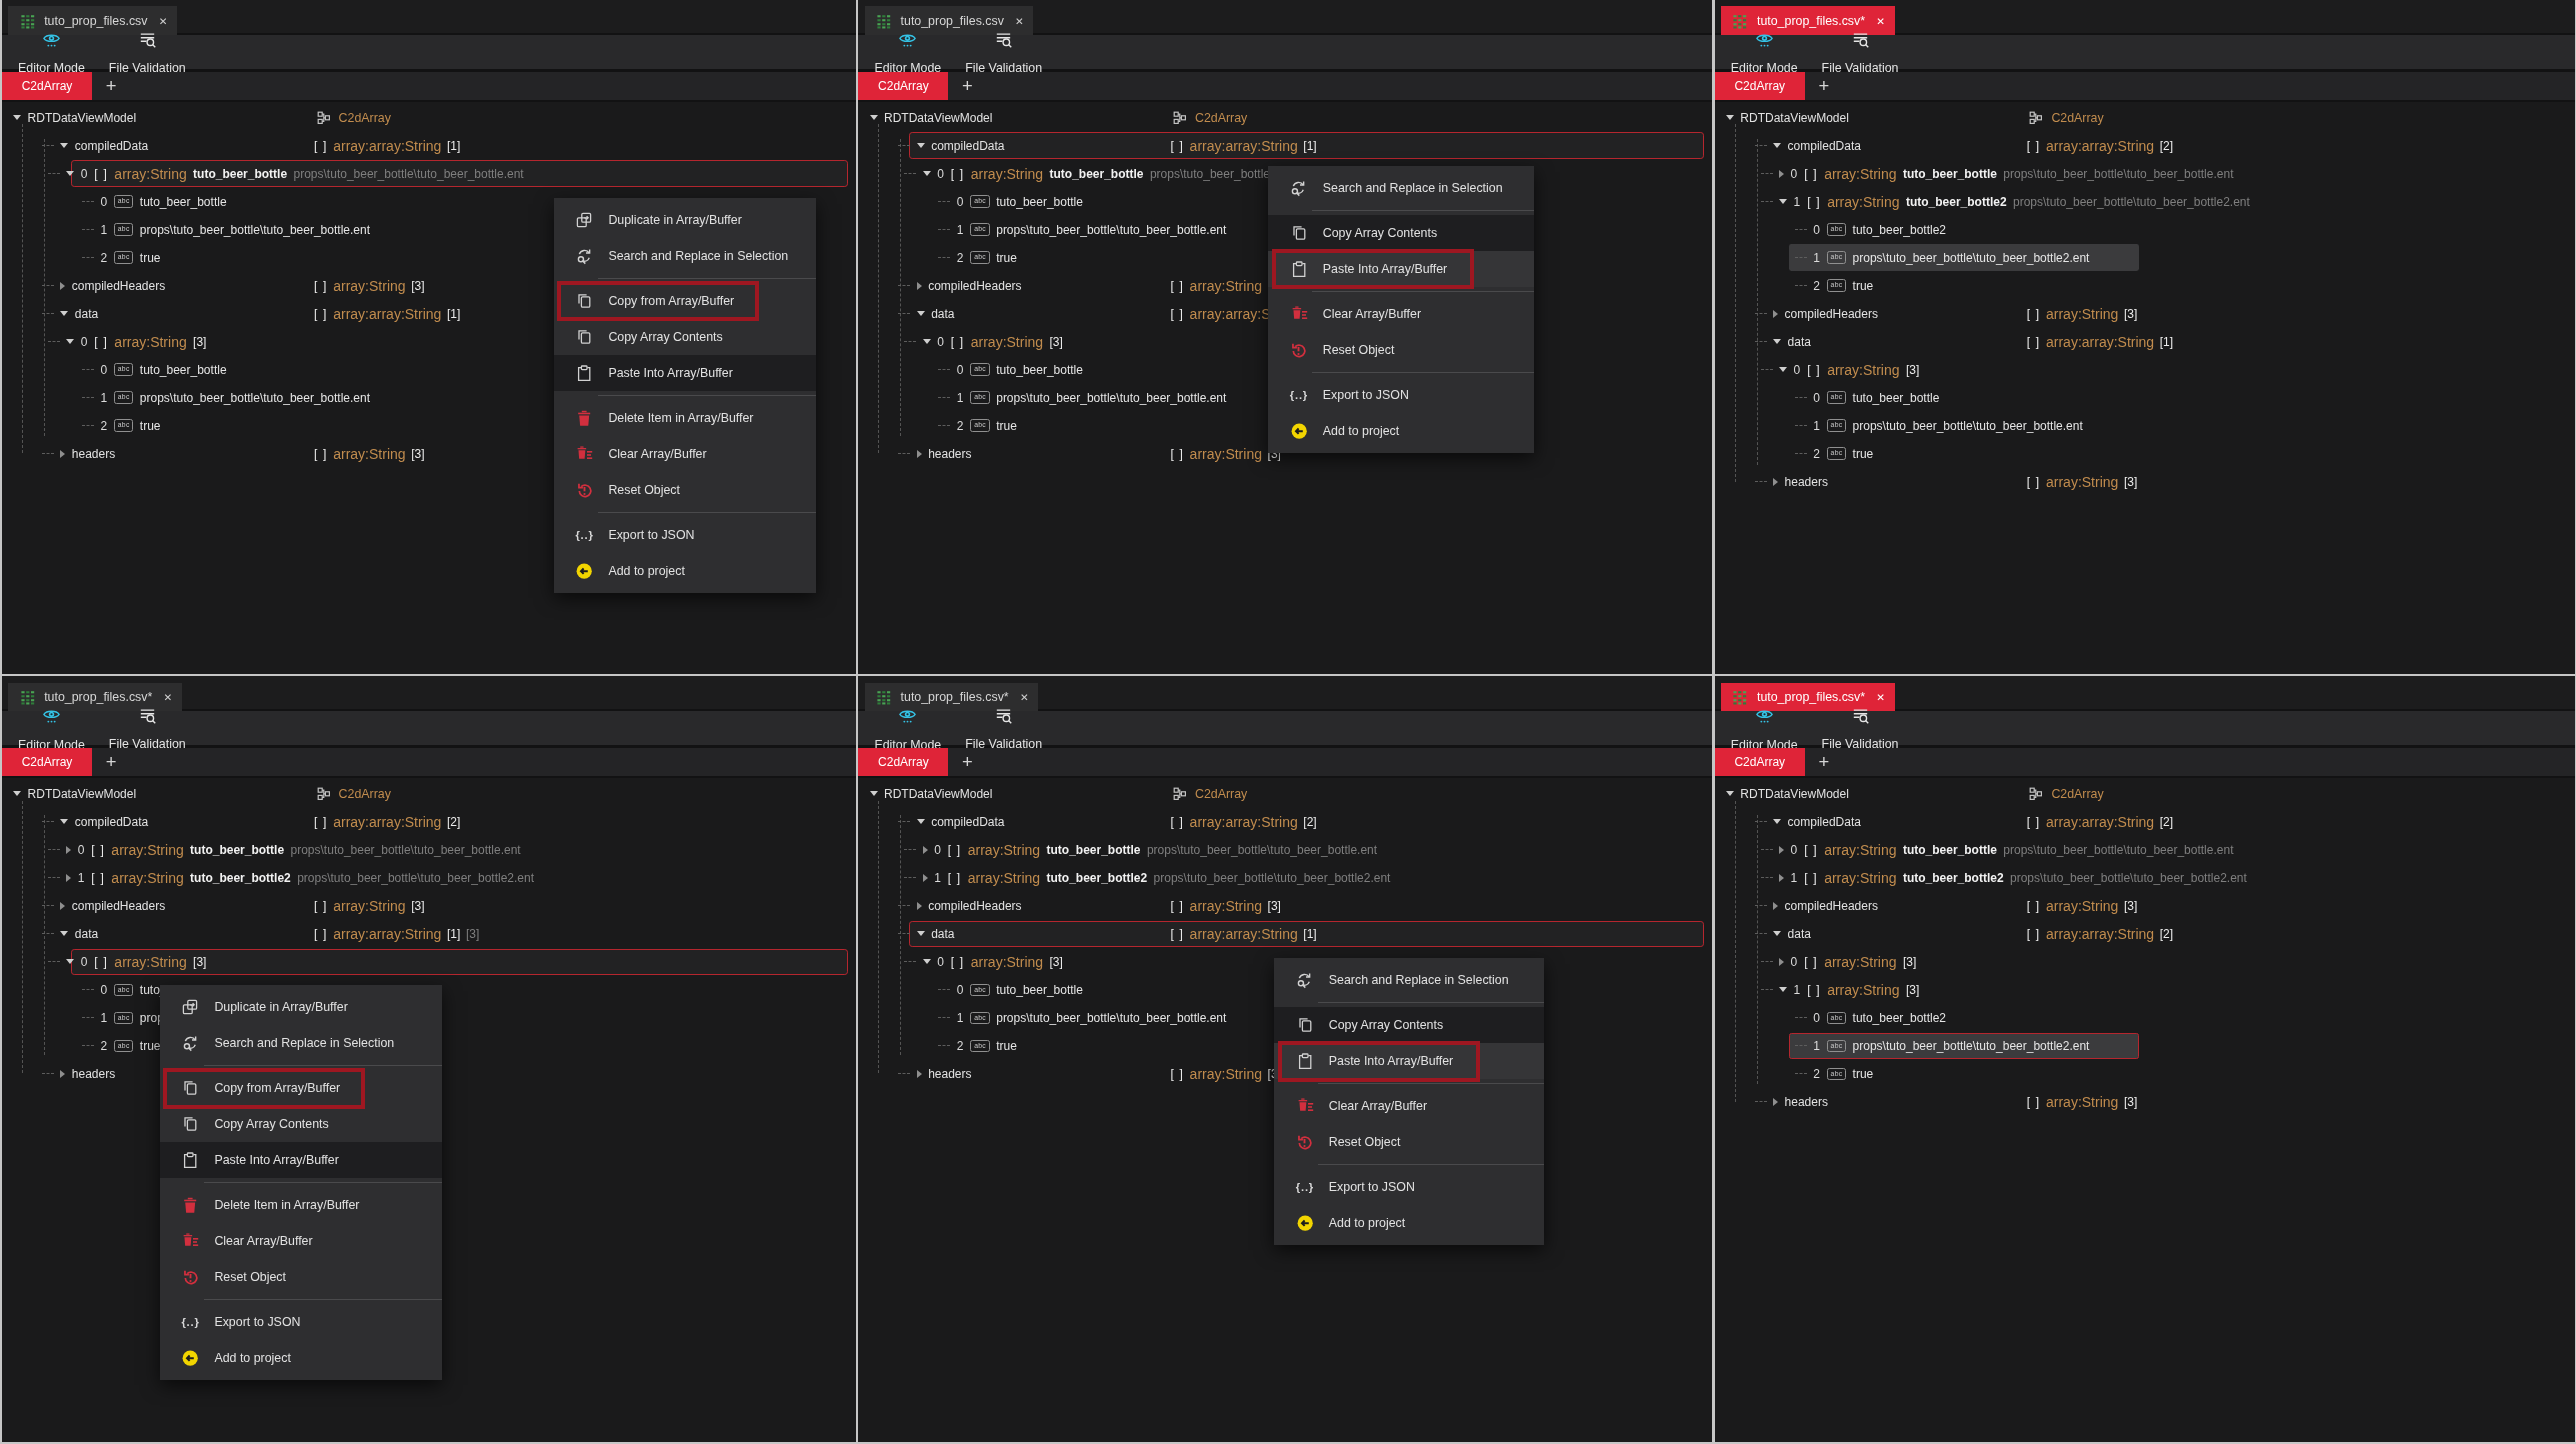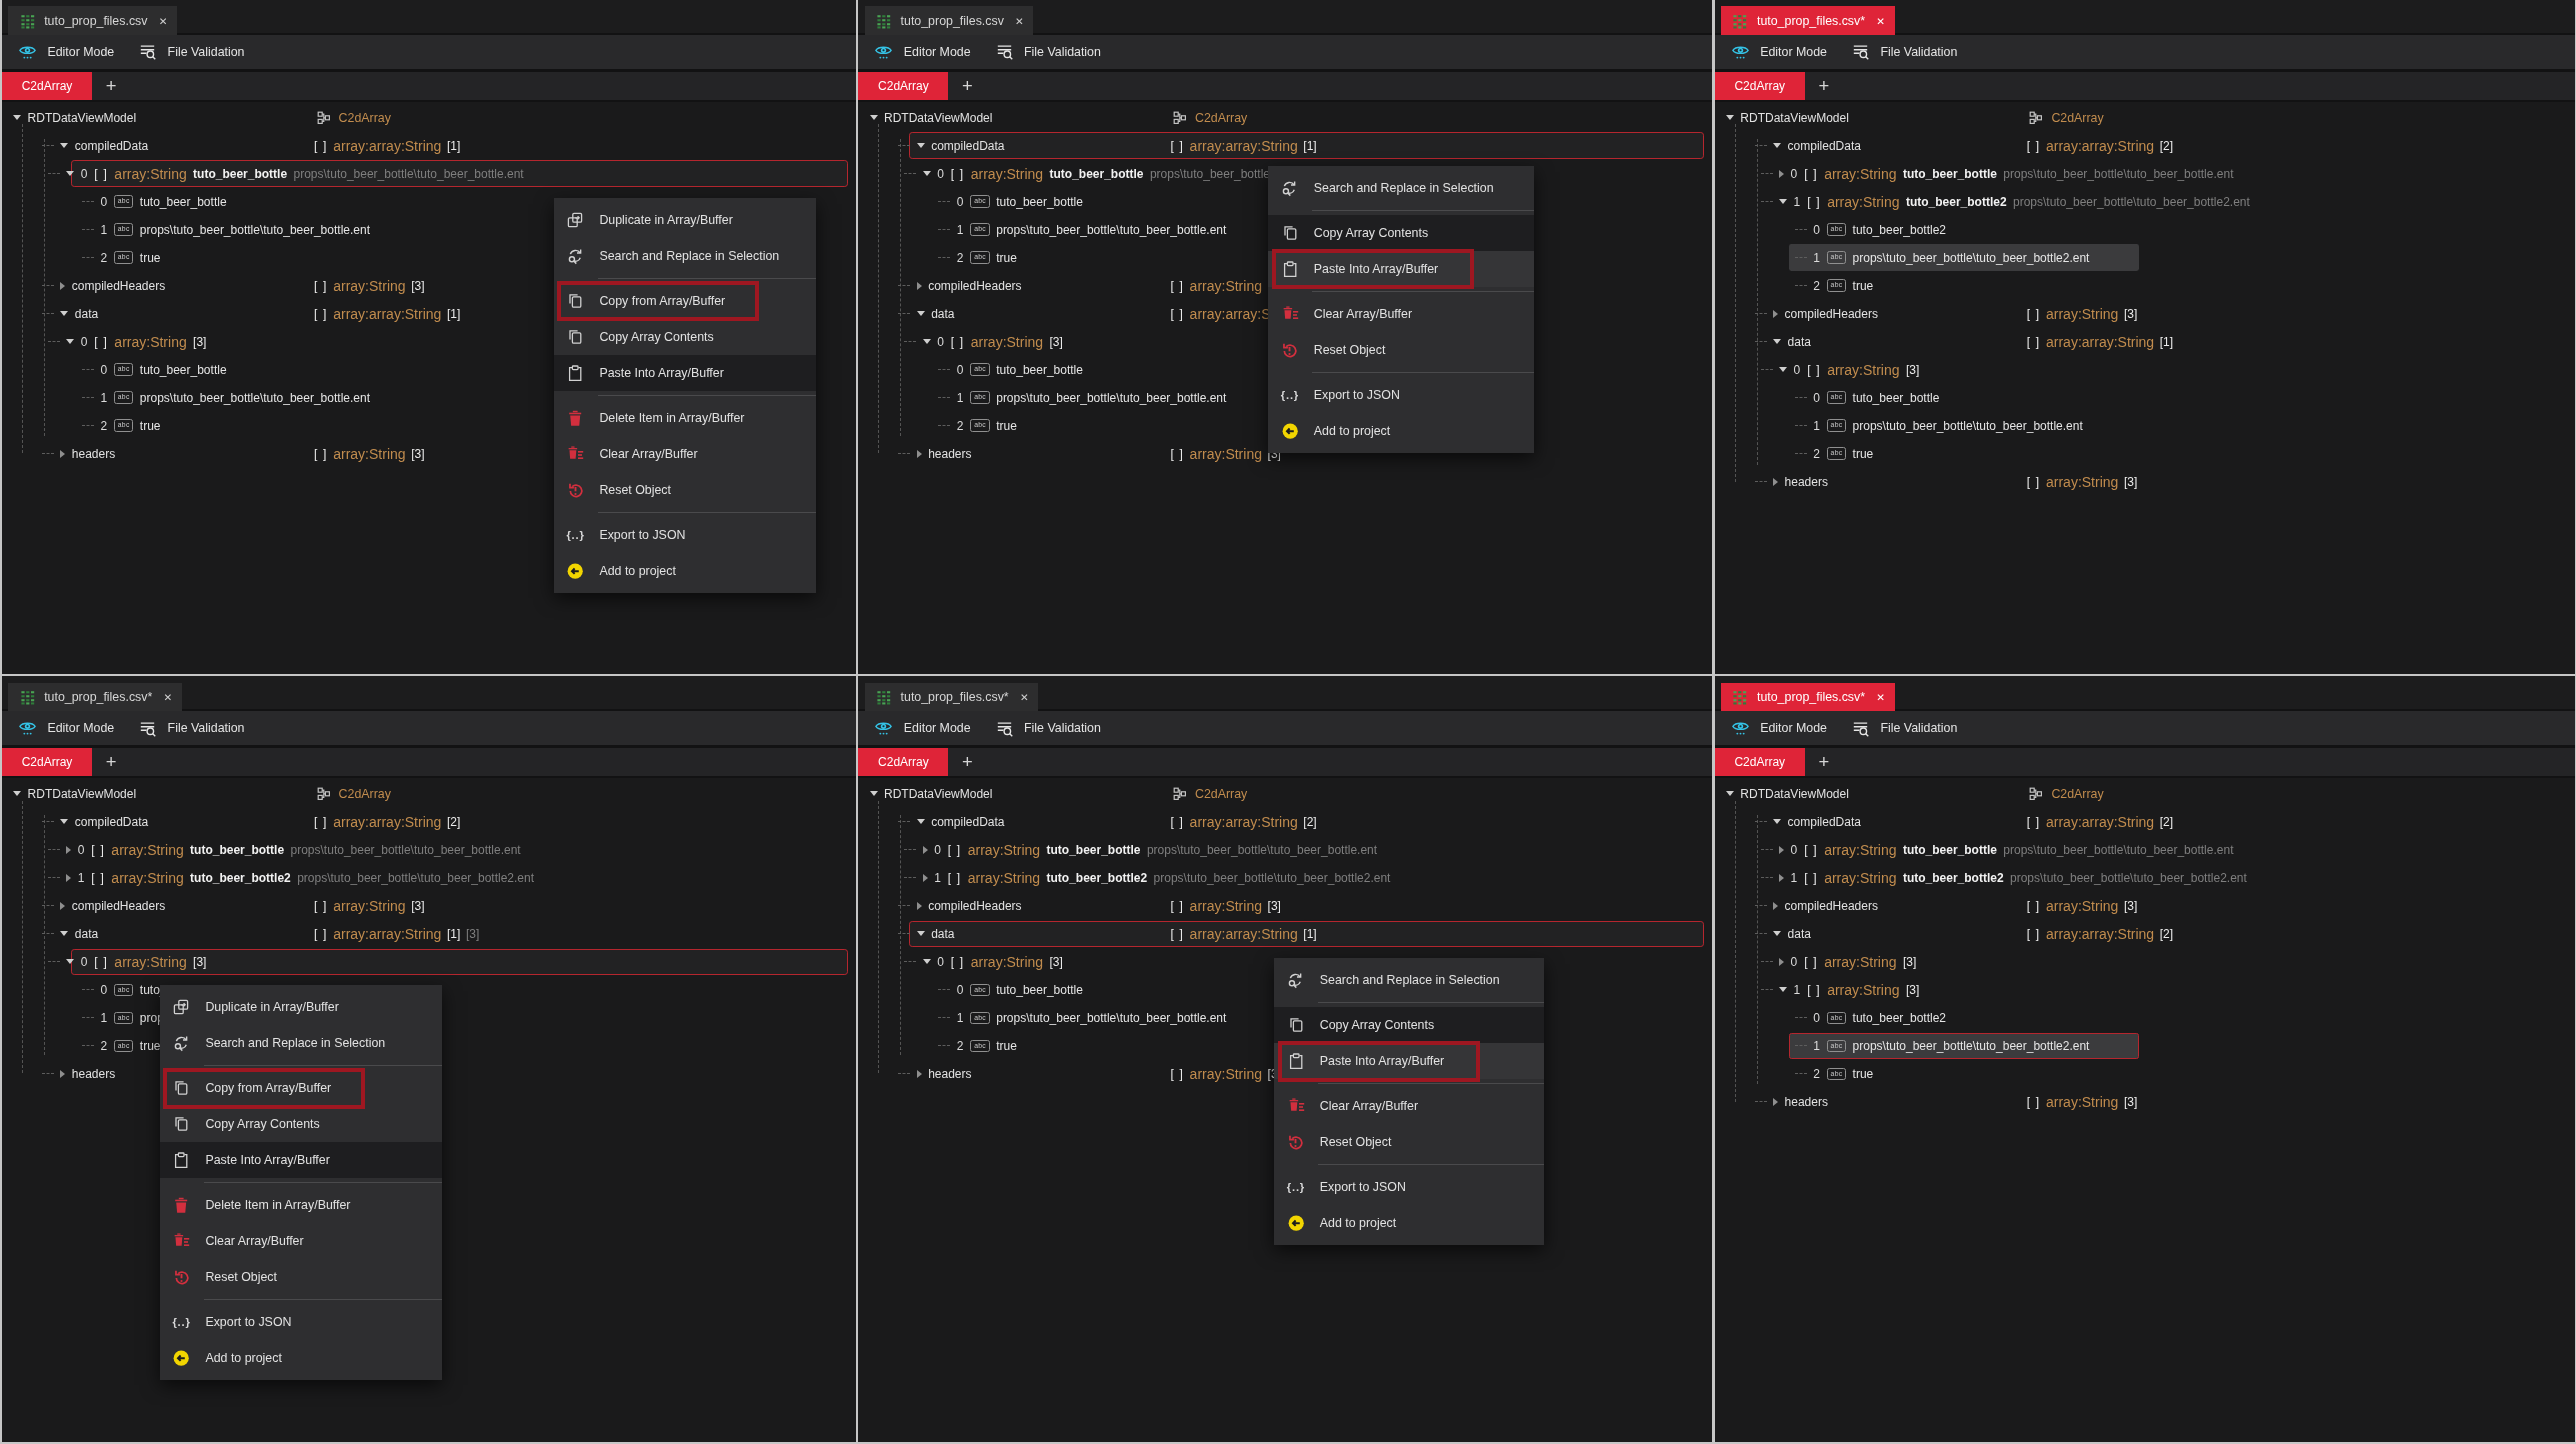--- a/index.html
+++ b/index.html
@@ -16,21 +16,21 @@
 
   
   .tabstrip{height:35px;background:#1c1c1d;border-bottom:2.4px solid #121213;flex:none;}
   .tab{display:inline-flex;align-items:center;gap:7.2px;height:29px;margin:6.4px 0 0 6.4px;padding:0 9.6px;
        background:#2d2d2e;color:#d6d6d6;font-size:12.4px;cursor:default;}
   .tab.red{background:var(--red);color:#fff;}
   .tabclose{font-size:10.4px;color:#cfcfcf;margin-left:4px;}
   .tab.red .tabclose{color:#fff;}
   .toolbar{height:37px;background:#29292b;border-bottom:3.2px solid #121213;display:flex;align-items:center;
            padding-left:16px;flex:none;}
-  .tbbtn{display:flex;align-items:center;gap:10.4px;color:#e4e4e4;font-size:12.4px;margin-right:24px;}
+  .tbbtn{display:flex;align-items:center;gap:10.4px;color:#e4e4e4;font-size:12.4px;margin-right:24px;flex-direction:column;}
   .groupstrip{height:30px;background:#242426;border-bottom:2.4px solid #121213;display:flex;flex:none;}
   .grouptab{width:90px;background:var(--red);color:#fff;display:flex;align-items:center;justify-content:center;
             font-size:12px;}
   .addtab{width:38px;color:#d5d5d5;font-size:18.4px;font-weight:300;display:flex;align-items:center;justify-content:center;}
 
   
   .tree{position:relative;flex:1;background:#1a1a1b;padding-top:1.6px;overflow:hidden;}
   .trow{position:relative;height:28px;width:100%;}
   .inner{position:absolute;top:0;bottom:0;display:flex;align-items:center;gap:6.4px;white-space:nowrap;z-index:1;}
   .ind0 .inner{left:11.2px}
@@ -62,21 +62,21 @@
   .vg{position:absolute;border-left:0.8px dashed #545454;width:0;top:22.4px;pointer-events:none;}
   .vg1{left:20px}
   .vg2{left:42px}
 
   
   .ctxmenu{position:absolute;z-index:40;background:#2e2e30;box-shadow:0 6.4px 17.6px rgba(0,0,0,.65);padding:4px 0;}
   .menu-p0{left:552px;top:198px;width:262px}
   .menu-p1{left:410px;top:166px;width:266px}
   .menu-p3{left:158px;top:309px;width:282px}
   .menu-p4{left:416px;top:282px;width:270px}
-  .mi{position:relative;height:36px;display:flex;align-items:center;gap:14.4px;padding-left:12px;color:#e2e2e2;font-size:12.4px;white-space:nowrap;}
+  .mi{position:relative;height:36px;display:flex;align-items:center;gap:14.4px;padding-left:21px;color:#e2e2e2;font-size:12.4px;white-space:nowrap;}
   .mi.dark{background:#1e1e20;}
   .mi.lite{background:#353537;}
   .msep{border-top:0.8px solid #4a4a4c;margin:4px 0 4px 44px;}
   .ico{width:19px;display:flex;justify-content:center;flex:none;}
   .ico svg{display:block;}
   .jsontxt{font-weight:bold;color:#d8d8d8;font-size:11.2px;letter-spacing:0.8px;width:19px;text-align:center;}
   .annobox{position:absolute;left:3.2px;top:-2.4px;bottom:-2.4px;width:202px;border:4px solid var(--anno);pointer-events:none;}
 </style>
 </head>
 <body>

